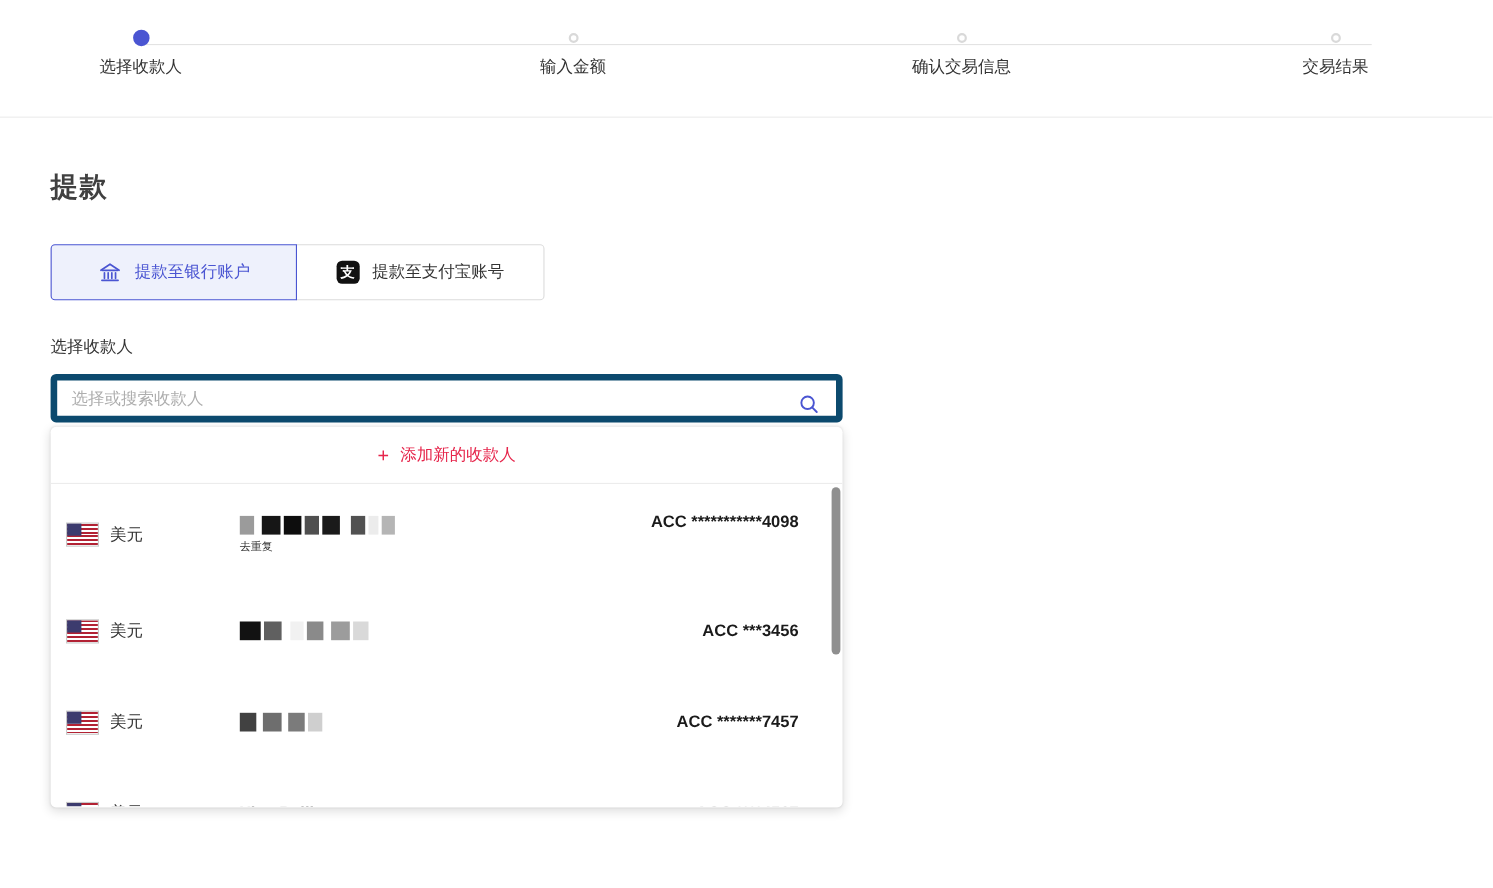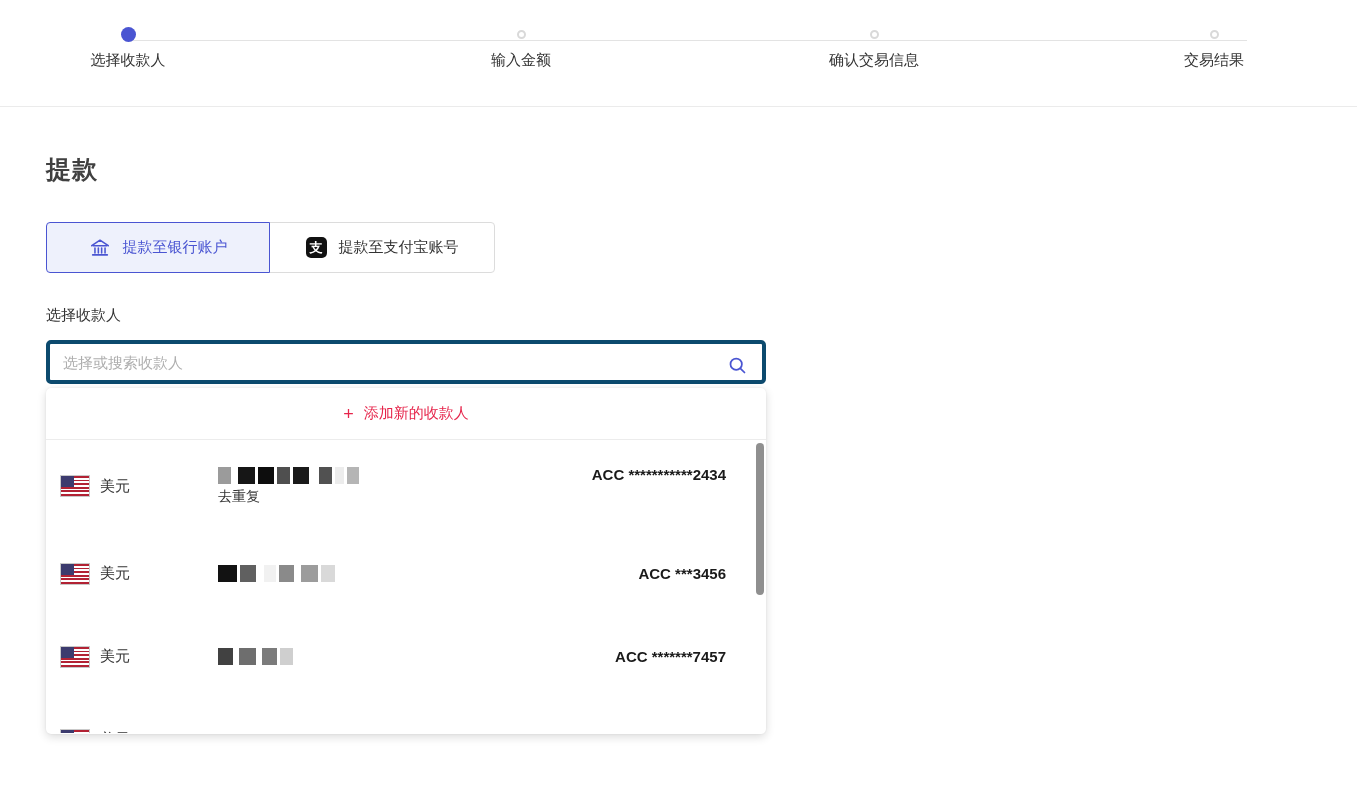--- a/index.html
+++ b/index.html
@@ -25,21 +25,21 @@
   .tab.active { background:#eef1fc; border:1px solid #4a55d2; color:#4a55d2; z-index:2; border-radius:4px 0 0 4px; }
   .tab.inactive { color:#333; margin-left:-1px; border-radius:0 4px 4px 0; }
   .tab1 { width:224px; } .tab2 { width:226px; }
   .bank-icon-svg { width:22px; height:22px; display:block; }
   .alipay-badge { width:21px; height:21px; background:#111; border-radius:5px; color:#fff;
     font-size:13px; font-weight:bold; display:flex; align-items:center; justify-content:center; }
 
   .field-label { margin-top:33px; font-size:15px; color:#333; }
 
   .search-box { position:relative; margin-top:15px; width:720px; height:44px;
-    border:4px solid #0c4a6e; border-radius:5px; background:#fff; display:flex; align-items:center; }
+    border:6px solid #0c4a6e; border-radius:5px; background:#fff; display:flex; align-items:center; }
   .search-input { flex:1; border:none; outline:none; height:100%; padding:0 44px 0 13px;
     font-size:15px; color:#262626; background:transparent;
     font-family:"Liberation Sans","DejaVu Sans",sans-serif; }
   .search-input::placeholder { color:#aeaeae; }
   .search-icon-svg { position:absolute; right:14px; top:11px; width:21px; height:21px; }
 
   
   .dropdown { position:relative; margin-top:4px; width:720px; height:346px; background:#fff;
     border-radius:5px; box-shadow:0 3px 10px rgba(0,0,0,.14), 0 0 2px rgba(0,0,0,.08); overflow:hidden; }
   .add-row { height:52px; display:flex; align-items:center; justify-content:center; gap:10px;
@@ -50,21 +50,21 @@
   .payee-row { display:flex; align-items:center; padding:0 40px 0 14px; cursor:pointer; }
   .row-h1 { height:92px; } .row-h { height:83px; }
   .cur-cell { display:flex; align-items:center; gap:10px; width:158px; flex:0 0 158px; }
   .flag { width:30px; height:22px; border:1px solid #c9c9c9; position:relative; flex:0 0 30px;
     background:repeating-linear-gradient(180deg,#b22234 0 1.8px,#fff 1.8px 3.6px); }
   .flag::before { content:""; position:absolute; left:0; top:0; width:13px; height:11px; background:#3c3b6e; }
   .cur-label { font-size:15px; color:#333; }
   .name-cell { flex:1; min-width:0; }
   .blocks { display:flex; align-items:center; gap:3px; height:18px; }
   .blk { height:17px; display:inline-block; }
-  .sub-label { margin-top:4px; font-size:14px; color:#333; }
+  .sub-label { margin-top:4px; font-size:10px; color:#333; }
   .acc { font-size:15px; font-weight:bold; color:#1a1a1a; white-space:nowrap; }
   .acc-up { transform:translateY(-12px); }
   .name-text { font-size:15px; font-weight:bold; color:#1a1a1a; }
 
   .scroll-thumb { position:absolute; right:2px; top:3px; width:8px; height:152px;
     background:#8f8f8f; border-radius:4px; }
 </style>
 </head>
 <body>
 
@@ -149,21 +149,21 @@
             <span class="blk" style="width:17px;background:#161616"></span>
             <span class="blk" style="width:16px;background:#0d0d0d"></span>
             <span class="blk" style="width:13px;background:#4f4f4f"></span>
             <span class="blk" style="width:16px;background:#1a1a1a;margin-right:7px"></span>
             <span class="blk" style="width:13px;background:#515151"></span>
             <span class="blk" style="width:9px;background:#ececec"></span>
             <span class="blk" style="width:12px;background:#b5b5b5"></span>
           </div>
           <div class="sub-label">去重复</div>
         </div>
-        <div class="acc acc-up">ACC ***********2434</div>
+        <div class="acc acc-up">ACC ***********4098</div>
       </div>
 
       <div class="payee-row row-h">
         <div class="cur-cell">
           <div class="flag"></div>
           <span class="cur-label">美元</span>
         </div>
         <div class="name-cell">
           <div class="blocks">
             <span class="blk" style="width:19px;background:#121212"></span>

